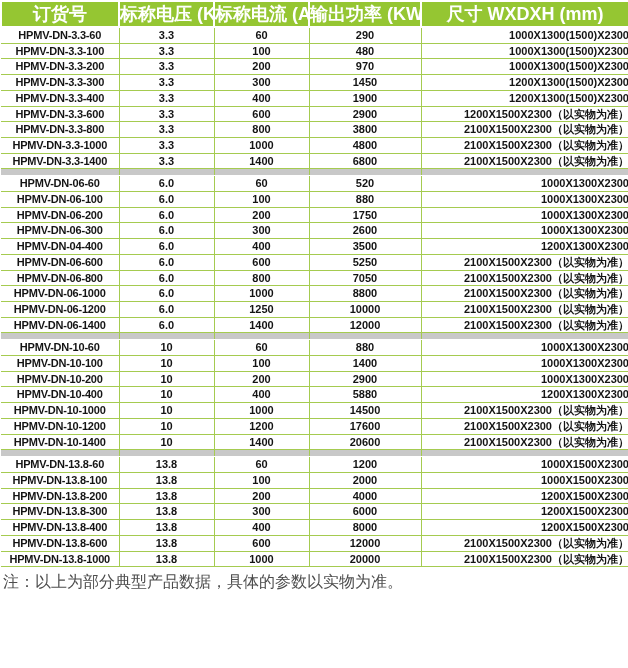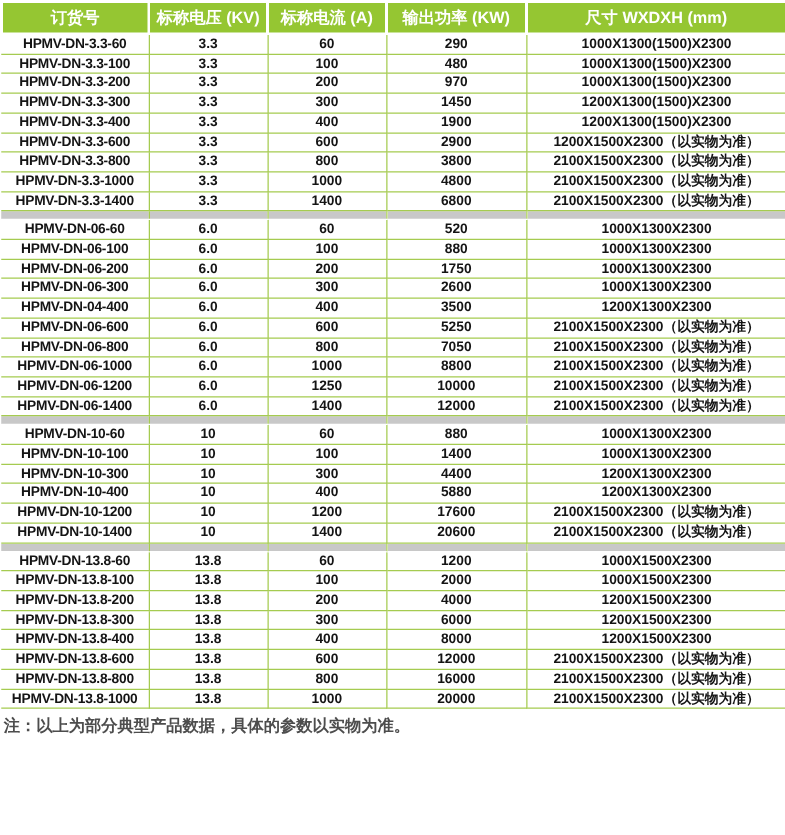--- a/index.html
+++ b/index.html
@@ -16,21 +16,21 @@
     box-sizing: border-box;
   }
   table.spec-table {
     border-collapse: collapse;
     table-layout: fixed;
     width: 628px;
   }
   table.spec-table th {
     background: #95c632;
     color: #ffffff;
-    font-size: 13px;
+    font-size: 18px;
     font-weight: bold;
     height: 24px;
     border: 2px solid #ffffff;
     padding: 0;
     overflow: hidden;
     white-space: nowrap;
   }
   table.spec-table td {
     border: 1px solid #a5cb50;
     font-size: 11px;
@@ -39,34 +39,34 @@
     height: 14.7px;
     line-height: 14.7px;
     padding: 0;
     overflow: hidden;
     white-space: nowrap;
   }
   table.spec-table td:first-child { border-left: none; }
   table.spec-table td:last-child  { border-right: none; }
   td.c0 { text-align: center; padding-left: 12px; letter-spacing: -0.2px; }
   td.c1, td.c2, td.c3 { text-align: center; }
-  td.c4 { text-align: center; padding-left: 24px; margin-left: 36px; }
+  td.c4 { text-align: right; padding-left: 24px; margin-left: 36px; }
   tr.separator td {
     background: #c8c8c8;
     height: 6px;
     line-height: 6px;
     border-top: 1px solid #ffffff;
     border-bottom: 1px solid #ffffff;
   }
   .footnote {
     margin-top: 5px;
     padding-left: 3px;
-    font-size: 13px;
+    font-size: 16px;
     color: #4d4d4d;
-    font-weight: bold;
+    font-weight: normal;
   }
 </style>
 </head>
 <body>
 
 <div class="page">
   <table class="spec-table">
     <colgroup>
       <col style="width:118px">
       <col style="width:95px">
@@ -239,34 +239,41 @@
           <td class="c4">1000X1300X2300</td>
         </tr>
         <tr>
           <td class="c0">HPMV-DN-10-100</td>
           <td class="c1">10</td>
           <td class="c2">100</td>
           <td class="c3">1400</td>
           <td class="c4">1000X1300X2300</td>
         </tr>
         <tr>
-          <td class="c0">HPMV-DN-10-300</td>
-          <td class="c1">10</td>
-          <td class="c2">300</td>
-          <td class="c3">4400</td>
-          <td class="c4">1200X1300X2300</td>
+          <td class="c0">HPMV-DN-10-200</td>
+          <td class="c1">10</td>
+          <td class="c2">200</td>
+          <td class="c3">2900</td>
+          <td class="c4">1000X1300X2300</td>
         </tr>
         <tr>
           <td class="c0">HPMV-DN-10-400</td>
           <td class="c1">10</td>
           <td class="c2">400</td>
           <td class="c3">5880</td>
           <td class="c4">1200X1300X2300</td>
         </tr>
         <tr>
+          <td class="c0">HPMV-DN-10-1000</td>
+          <td class="c1">10</td>
+          <td class="c2">1000</td>
+          <td class="c3">14500</td>
+          <td class="c4">2100X1500X2300（以实物为准）</td>
+        </tr>
+        <tr>
           <td class="c0">HPMV-DN-10-1200</td>
           <td class="c1">10</td>
           <td class="c2">1200</td>
           <td class="c3">17600</td>
           <td class="c4">2100X1500X2300（以实物为准）</td>
         </tr>
         <tr>
           <td class="c0">HPMV-DN-10-1400</td>
           <td class="c1">10</td>
           <td class="c2">1400</td>
@@ -313,27 +320,20 @@
           <td class="c1">13.8</td>
           <td class="c2">400</td>
           <td class="c3">8000</td>
           <td class="c4">1200X1500X2300</td>
         </tr>
         <tr>
           <td class="c0">HPMV-DN-13.8-600</td>
           <td class="c1">13.8</td>
           <td class="c2">600</td>
           <td class="c3">12000</td>
-          <td class="c4">2100X1500X2300（以实物为准）</td>
-        </tr>
-        <tr>
-          <td class="c0">HPMV-DN-13.8-800</td>
-          <td class="c1">13.8</td>
-          <td class="c2">800</td>
-          <td class="c3">16000</td>
           <td class="c4">2100X1500X2300（以实物为准）</td>
         </tr>
         <tr>
           <td class="c0">HPMV-DN-13.8-1000</td>
           <td class="c1">13.8</td>
           <td class="c2">1000</td>
           <td class="c3">20000</td>
           <td class="c4">2100X1500X2300（以实物为准）</td>
         </tr>
       </tbody>

